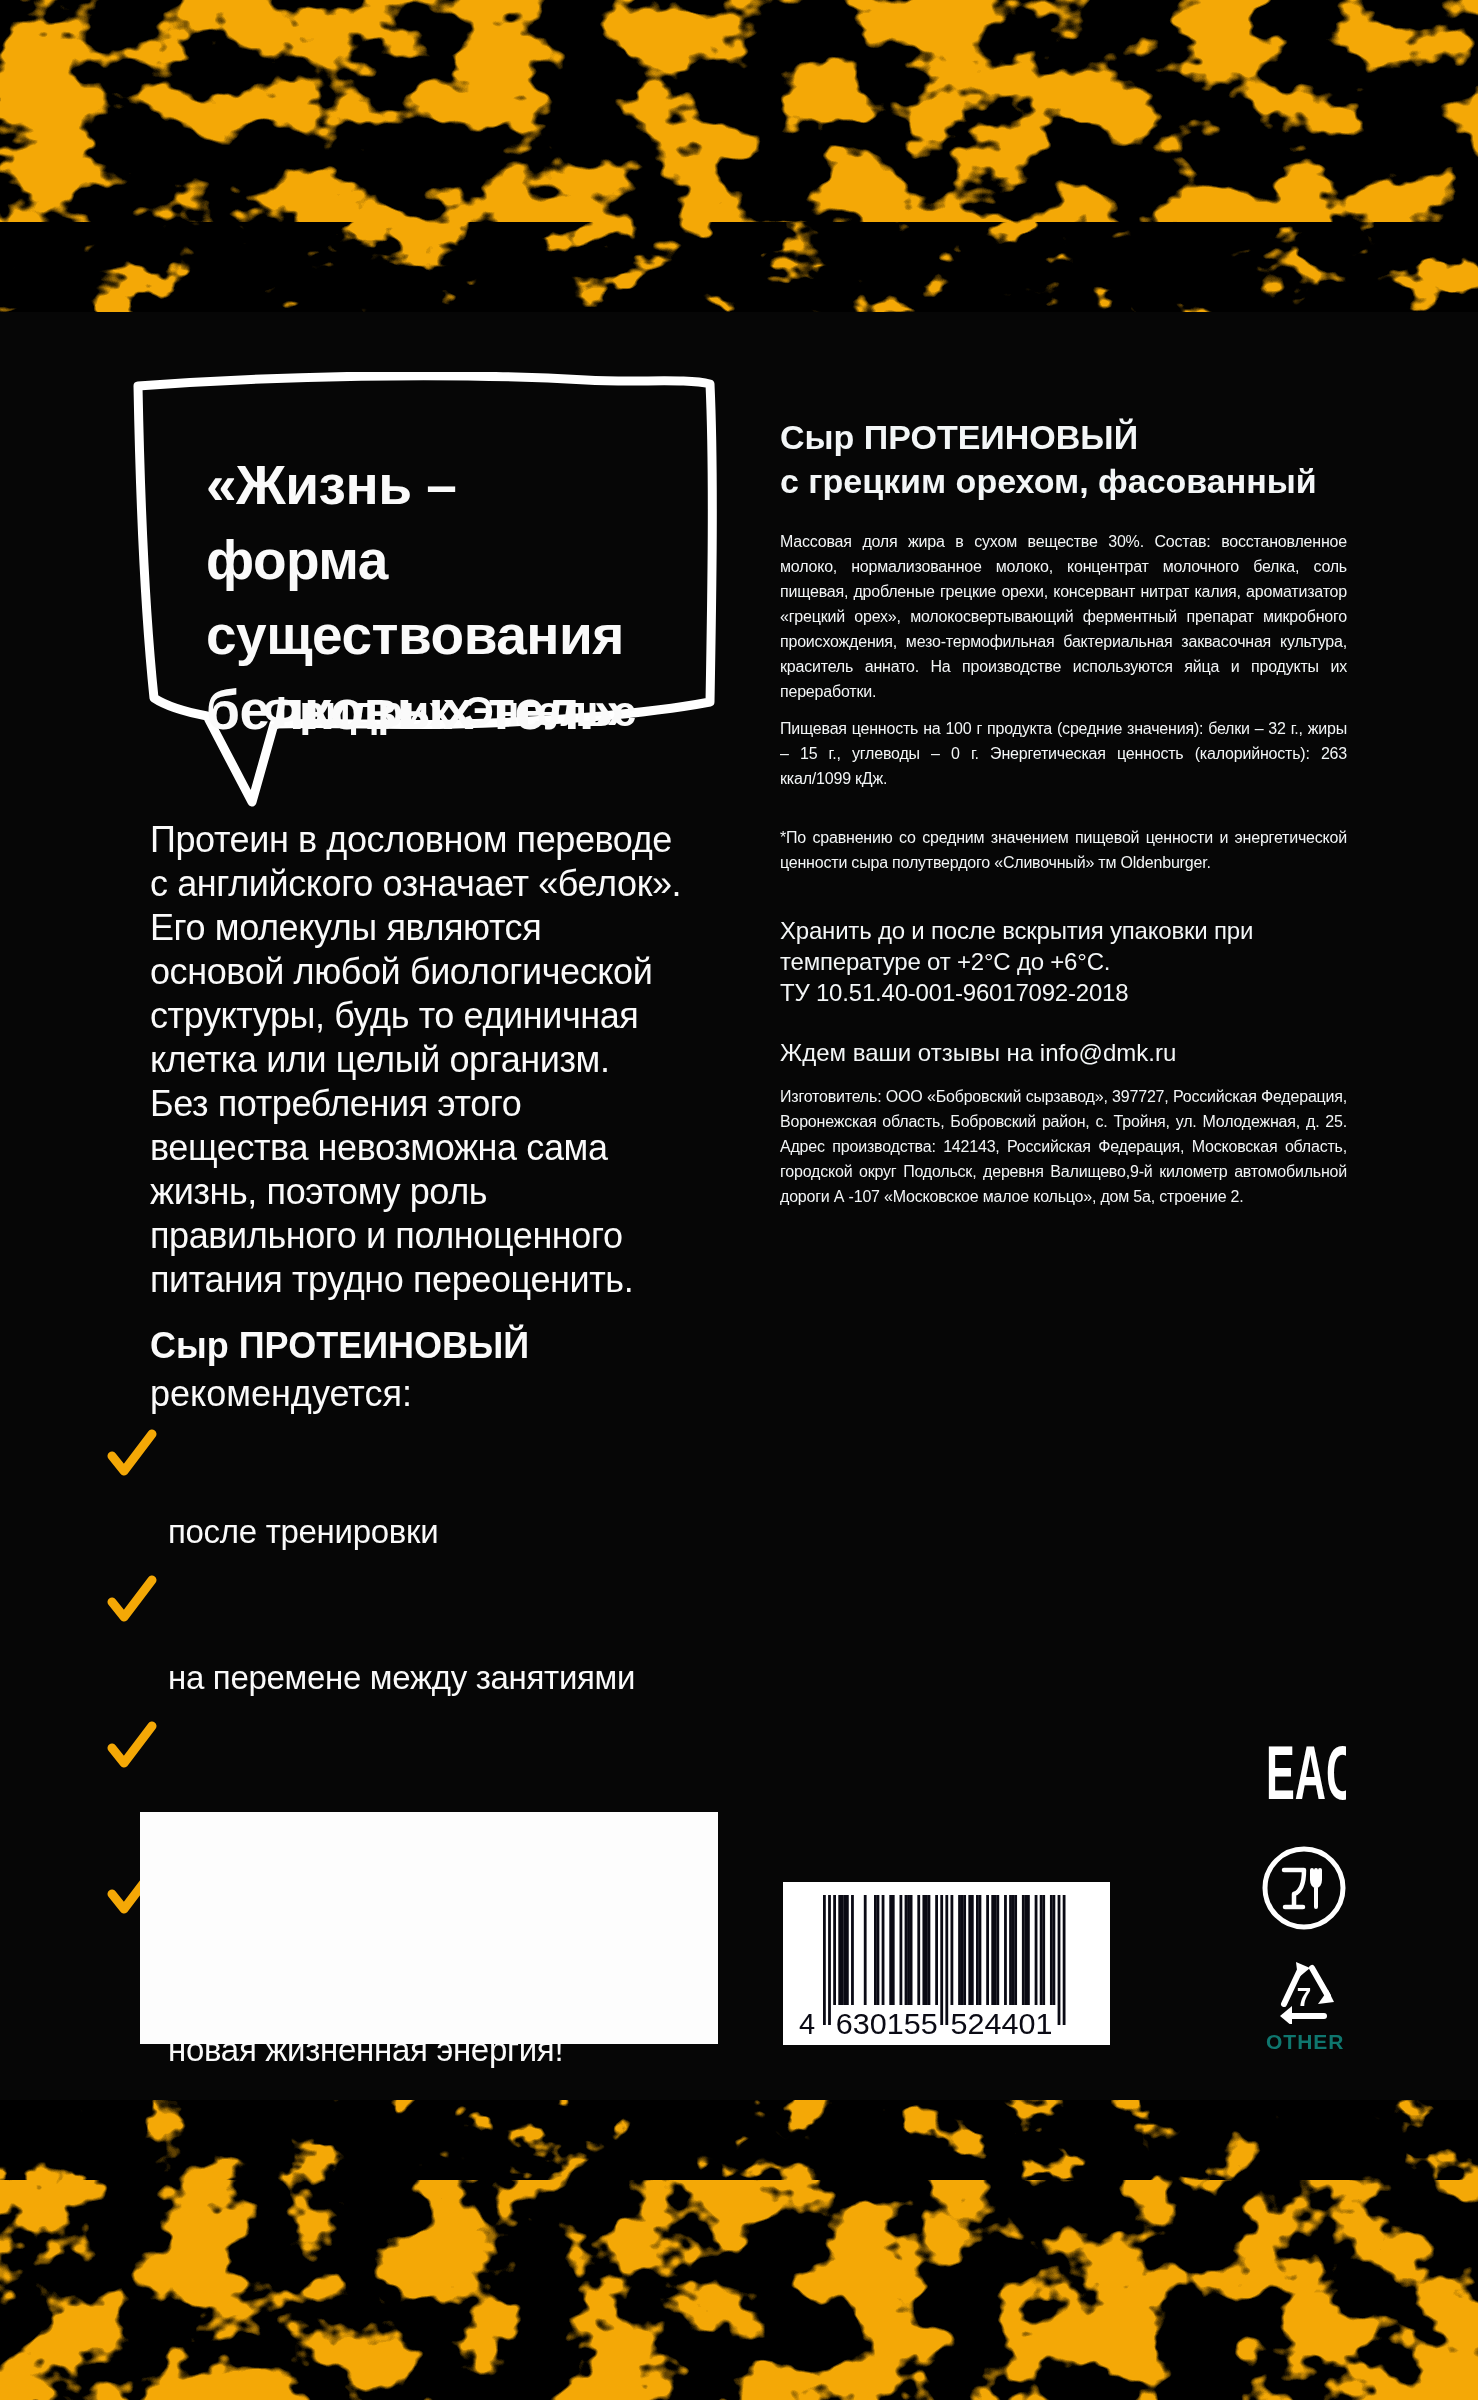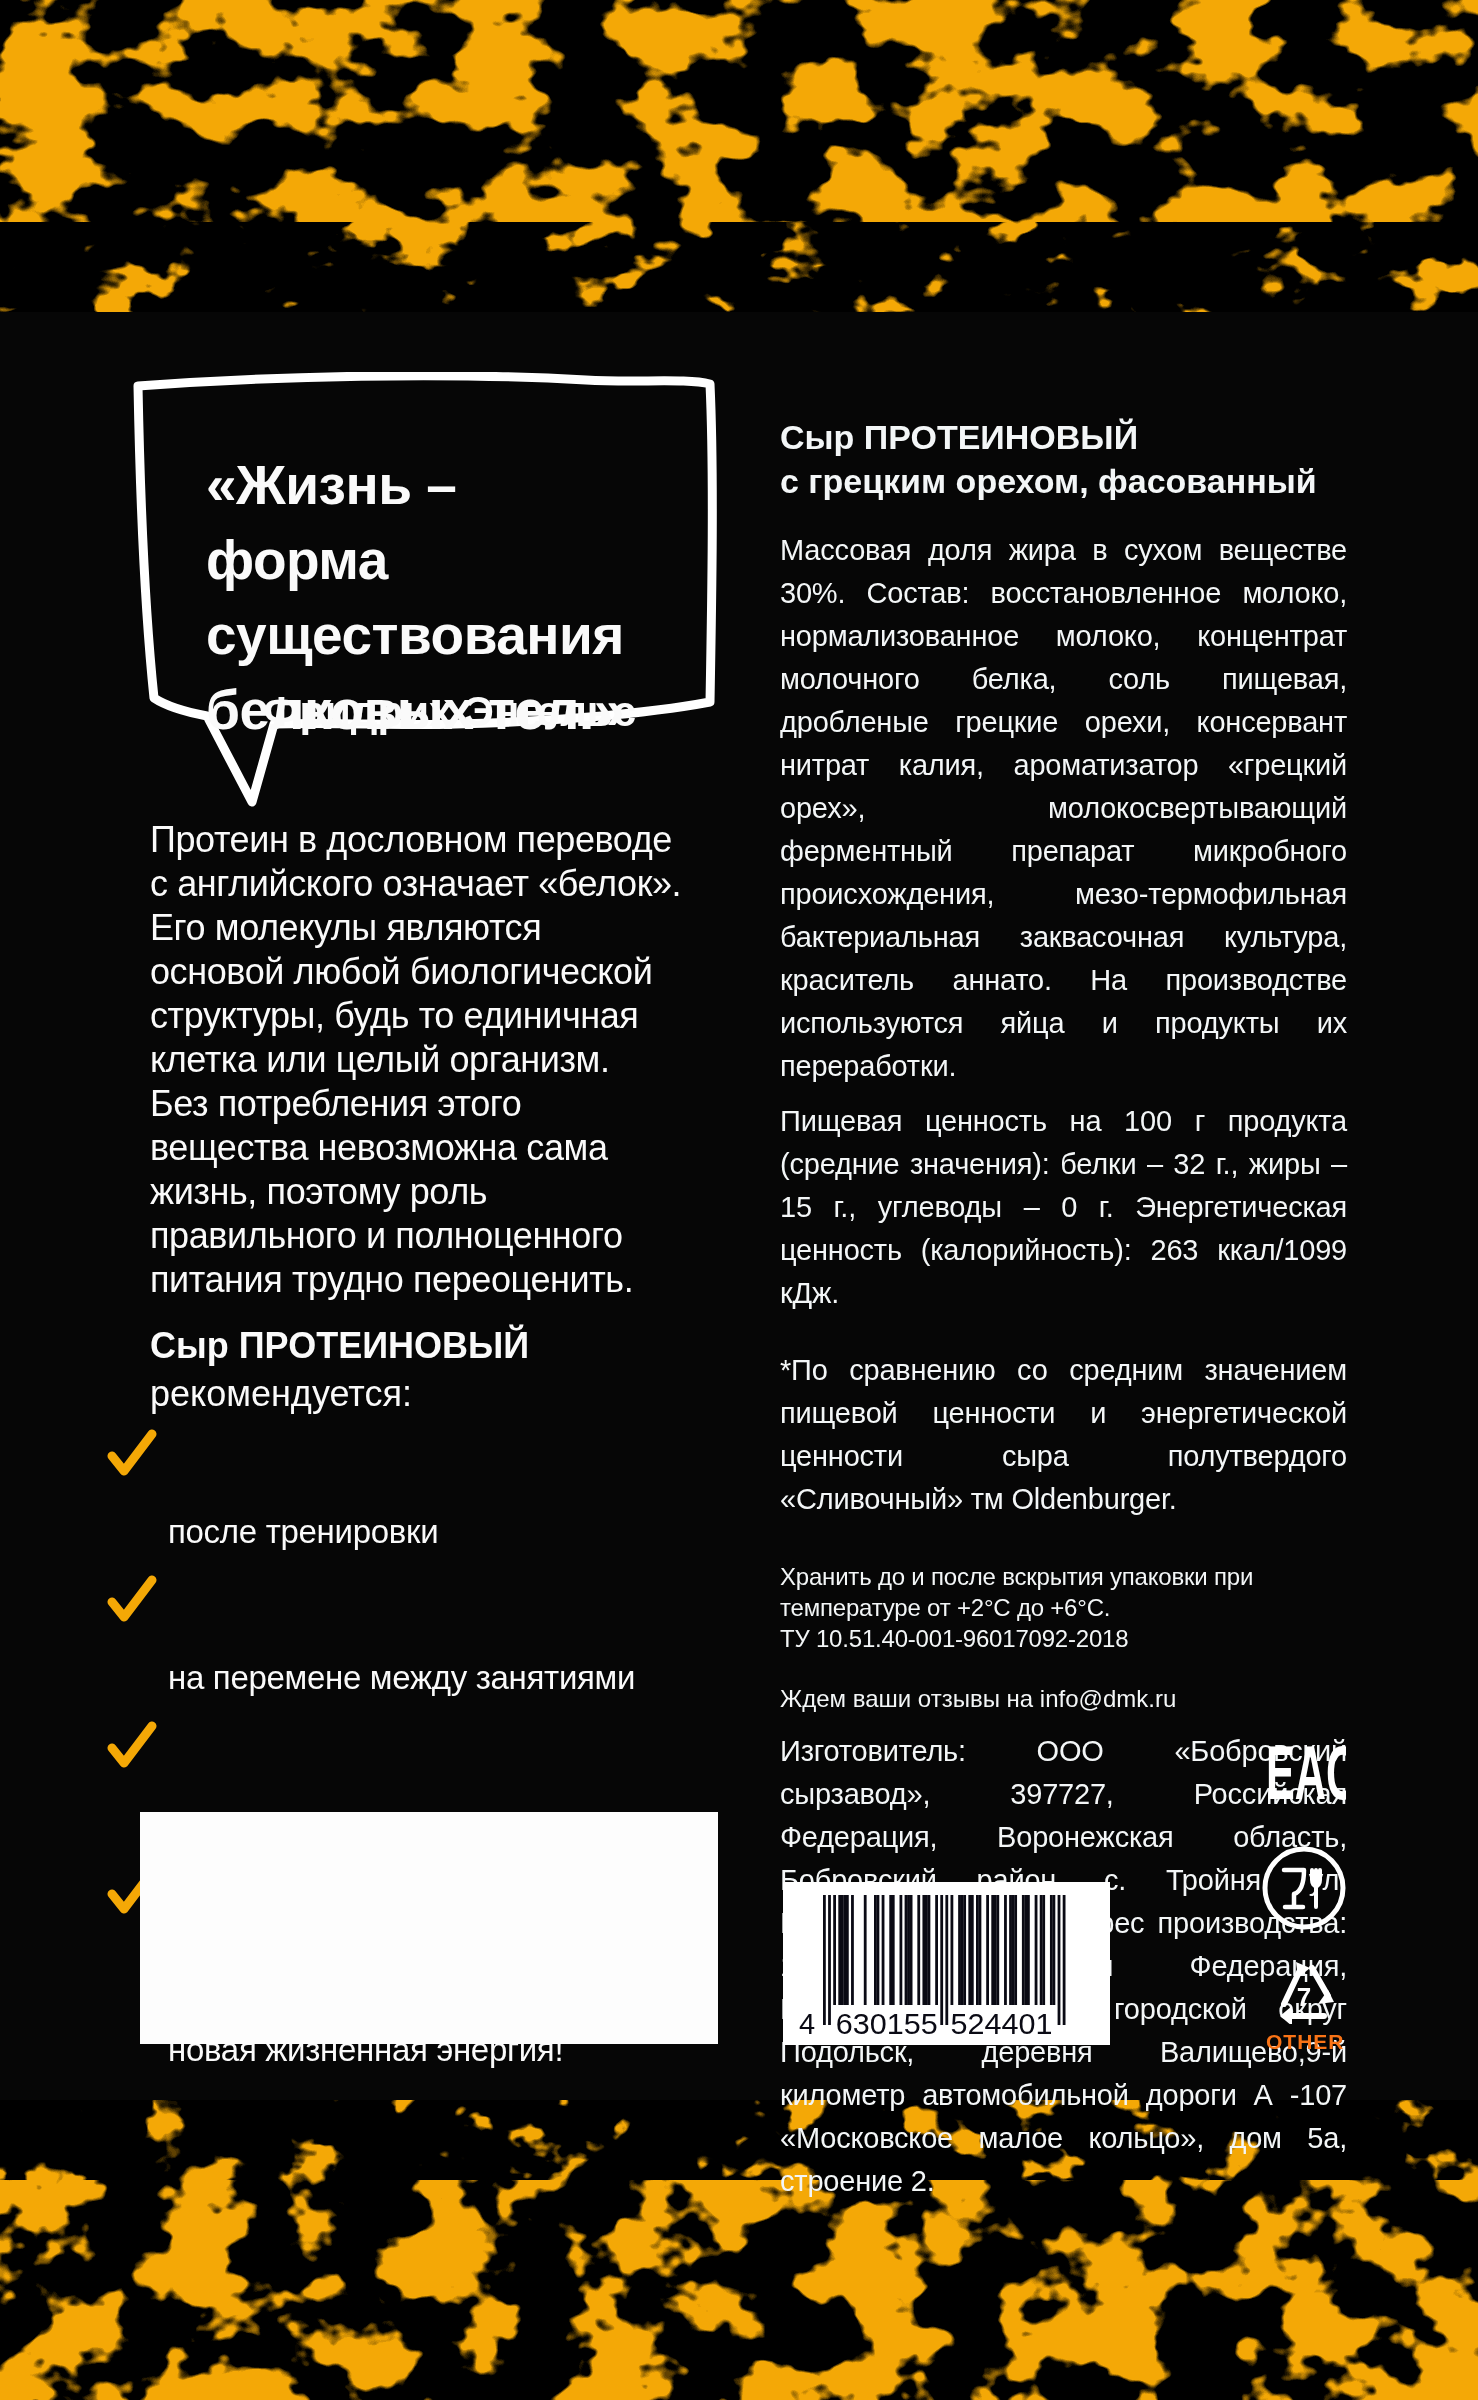--- a/index.html
+++ b/index.html
@@ -21,34 +21,34 @@
   .rec-head .b{font-weight:bold;}
   .checklist{position:absolute;left:150px;top:1432px;width:620px;list-style:none;margin:0;padding:0;}
   .checklist li{position:relative;margin:0 0 26px 0;font-size:33px;line-height:40px;
       letter-spacing:-0.3px;white-space:pre-line;padding-left:18px;}
   .checklist .tick{position:absolute;left:-44px;top:-4px;}
   .white-box{position:absolute;left:140px;top:1812px;width:578px;height:232px;background:#fdfdfd;}
 
   
   .rcol{position:absolute;left:780px;top:415px;width:567px;color:#f3f6f7;}
   .rtitle{font-weight:bold;font-size:34px;line-height:44px;margin:0 0 26px 0;white-space:pre-line;}
-  .jpar{font-size:29px;line-height:43px;letter-spacing:-0.2px;text-align:justify;margin:0;}
+  .jpar{font-size:16px;line-height:25px;letter-spacing:-0.2px;text-align:justify;margin:0;}
   .composition{margin-bottom:12px;}
   .nutrition{margin-bottom:34px;}
   .note{margin-bottom:40px;}
   .storage{font-size:24px;line-height:31px;letter-spacing:-0.2px;white-space:pre-line;margin:0 0 30px 0;}
   .feedback{font-size:24px;line-height:30px;margin:0 0 16px 0;}
   .manufacturer{margin:0;}
   .mass-block{position:absolute;left:789px;top:1698px;width:470px;
       font-size:48px;line-height:62px;letter-spacing:-0.5px;white-space:pre-line;}
   .eac{position:absolute;left:1266px;top:1734px;}
   .barcode-box{position:absolute;left:783px;top:1882px;width:327px;height:163px;background:#fff;}
   .glass-fork{position:absolute;left:1260px;top:1844px;}
   .recycle{position:absolute;left:1266px;top:1954px;width:76px;text-align:center;}
-  .recycle .other{display:block;margin-top:2px;font-size:21px;font-weight:bold;letter-spacing:1px;color:#f97316;}
+  .recycle .other{display:block;margin-top:2px;font-size:21px;font-weight:bold;letter-spacing:1px;color:#0f766e;}
 </style>
 </head>
 <body>
 
 <div class="label">
 
   <svg class="band top" width="1478" height="312" viewBox="0 0 1478 312">
     <defs>
       <filter id="gr1" x="0" y="0" width="100%" height="100%">
         <feTurbulence type="fractalNoise" baseFrequency="0.011 0.016" numOctaves="4" seed="11"></feTurbulence>

